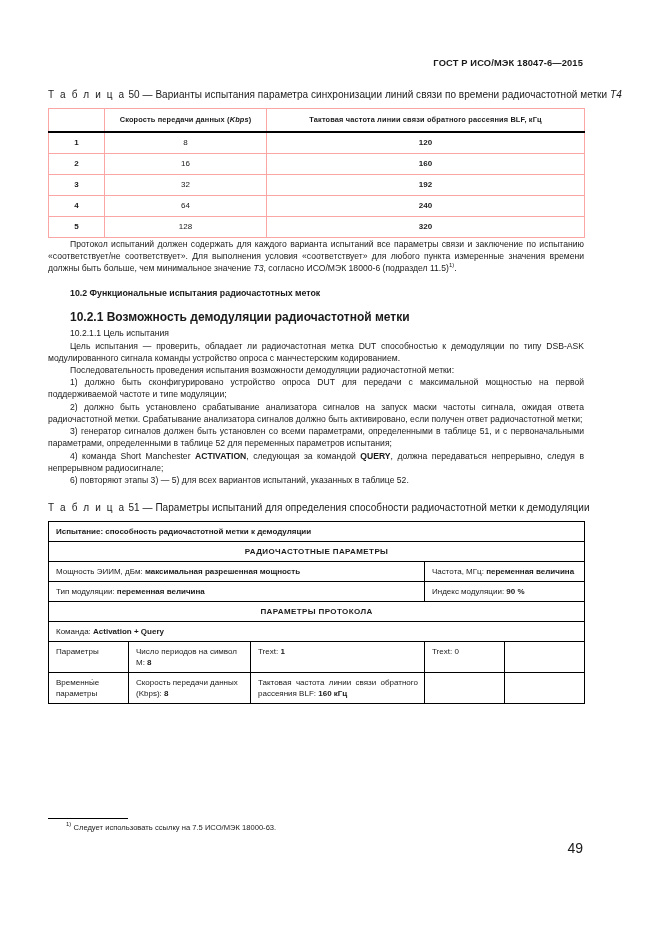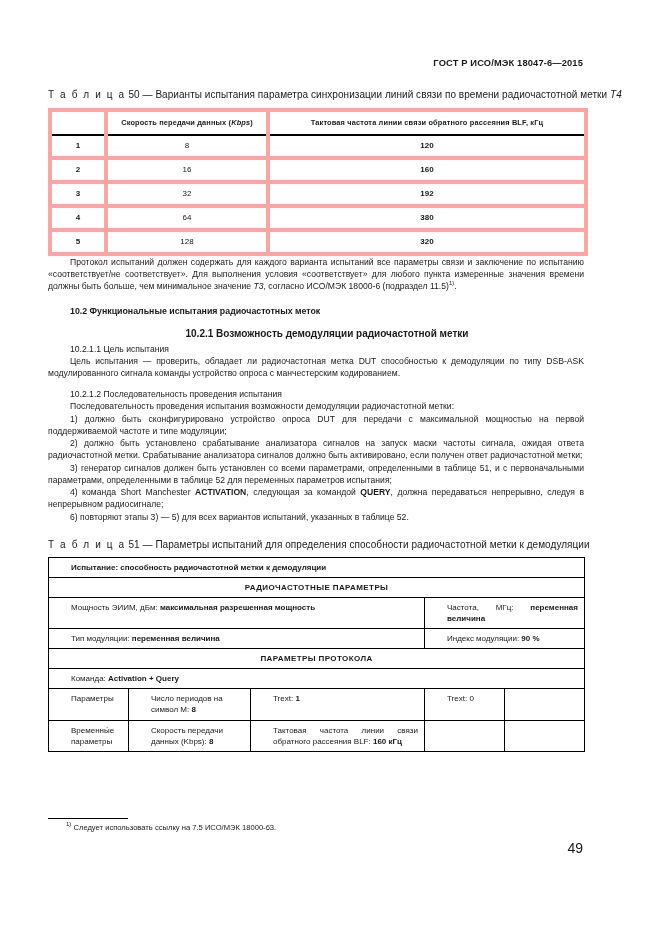--- a/index.html
+++ b/index.html
@@ -50,21 +50,21 @@
   .tbl-caption i { font-style: italic; }
 
   
   table.t50 {
     border-collapse: collapse;
     width: 536px;
     table-layout: fixed;
     font-size: 8px;
   }
   table.t50 td, table.t50 th {
-    border: 4px solid #fca5a5;
+    border: 1px solid #fca5a5;
     padding: 0;
     text-align: center;
     vertical-align: middle;
     font-weight: normal;
   }
   table.t50 thead th {
     height: 22px;
     font-weight: bold;
     font-size: 7.4px;
     letter-spacing: 0.15px;
@@ -87,26 +87,25 @@
     text-indent: 22px;
   }
   .sec-h2 {
     font-size: 8.8px;
     font-weight: bold;
     line-height: 1.4;
     margin: 13px 0 0 0;
     text-indent: 22px;
   }
   .sec-h3 {
-    font-size: 10px;
+    font-size: 12px;
     font-weight: bold;
     line-height: 1.4;
     margin: 9px 0 0 0;
     text-indent: 22px;
-    text-align: center;
   }
   p.para {
     font-size: 8.6px;
     line-height: 1.425;
     margin: 0;
     text-align: justify;
     text-indent: 22px;
     letter-spacing: 0.01px;
   }
   p.para b { font-weight: bold; }
@@ -119,21 +118,21 @@
   
   .tbl-caption.t51cap { margin-top: 15px; }
   table.t51 {
     border-collapse: collapse;
     width: 536px;
     table-layout: fixed;
     font-size: 8px;
   }
   table.t51 td {
     border: 1px solid #000;
-    padding: 4px 6px 4px 22px;
+    padding: 4px 6px 4px 7px;
     vertical-align: top;
     font-weight: normal;
     line-height: 1.38;
   }
   table.t51 td.band {
     text-align: center;
     font-weight: bold;
     letter-spacing: 0.4px;
     padding: 4px 6px;
   }
@@ -210,38 +209,37 @@
           <td class="c-blf">160</td>
         </tr>
         <tr>
           <td class="c-idx">3</td>
           <td class="c-rate">32</td>
           <td class="c-blf">192</td>
         </tr>
         <tr>
           <td class="c-idx">4</td>
           <td class="c-rate">64</td>
-          <td class="c-blf">380</td>
+          <td class="c-blf">240</td>
         </tr>
         <tr>
           <td class="c-idx">5</td>
           <td class="c-rate">128</td>
           <td class="c-blf">320</td>
         </tr>
       </tbody>
     </table>
 
     <p class="para"><span>Протокол испытаний должен содержать для каждого варианта испытаний все параметры связи и заключение по испытанию «соответствует/не соответствует». Для выполнения условия «соответствует» для любого пункта измеренные значения времени должны быть больше, чем минимальное значение </span><i>T3</i><span>, согласно ИСО/МЭК 18000-6 (подраздел 11.5)</span><sup class="fn">1)</sup><span>.</span></p>
 
     <div class="sec-h2">10.2  Функциональные испытания радиочастотных меток</div>
     <div class="sec-h3">10.2.1  Возможность демодуляции радиочастотной метки</div>
     <div class="sec-num" style="margin-top:2px">10.2.1.1  Цель испытания</div>
     <p class="para">Цель испытания — проверить, обладает ли радиочастотная метка DUT способностью к демодуляции по типу DSB-ASK модулированного сигнала команды устройство опроса с манчестерским кодированием.</p>
 
-    <div class="sec-num">10.2.1.2  Последовательность проведения испытания</div>
     <p class="para">Последовательность проведения испытания возможности демодуляции радиочастотной метки:</p>
     <p class="para">1) должно быть сконфигурировано устройство опроса DUT для передачи с максимальной мощностью на первой поддерживаемой частоте и типе модуляции;</p>
     <p class="para">2) должно быть установлено срабатывание анализатора сигналов на запуск маски частоты сигнала, ожидая ответа радиочастотной метки. Срабатывание анализатора сигналов должно быть активировано, если получен ответ радиочастотной метки;</p>
     <p class="para">3) генератор сигналов должен быть установлен со всеми параметрами, определенными в таблице 51, и с первоначальными параметрами, определенными в таблице 52 для переменных параметров испытания;</p>
     <p class="para"><span>4) команда Short Manchester </span><b>ACTIVATION</b><span>, следующая за командой </span><b>QUERY</b><span>, должна передаваться непрерывно, следуя в непрерывном радиосигнале;</span></p>
     <p class="para">6) повторяют этапы 3) — 5) для всех вариантов испытаний, указанных в таблице 52.</p>
 
     <div class="tbl-caption t51cap">
       <span class="tc-lead">Т а б л и ц а</span>
       <span>51</span>

